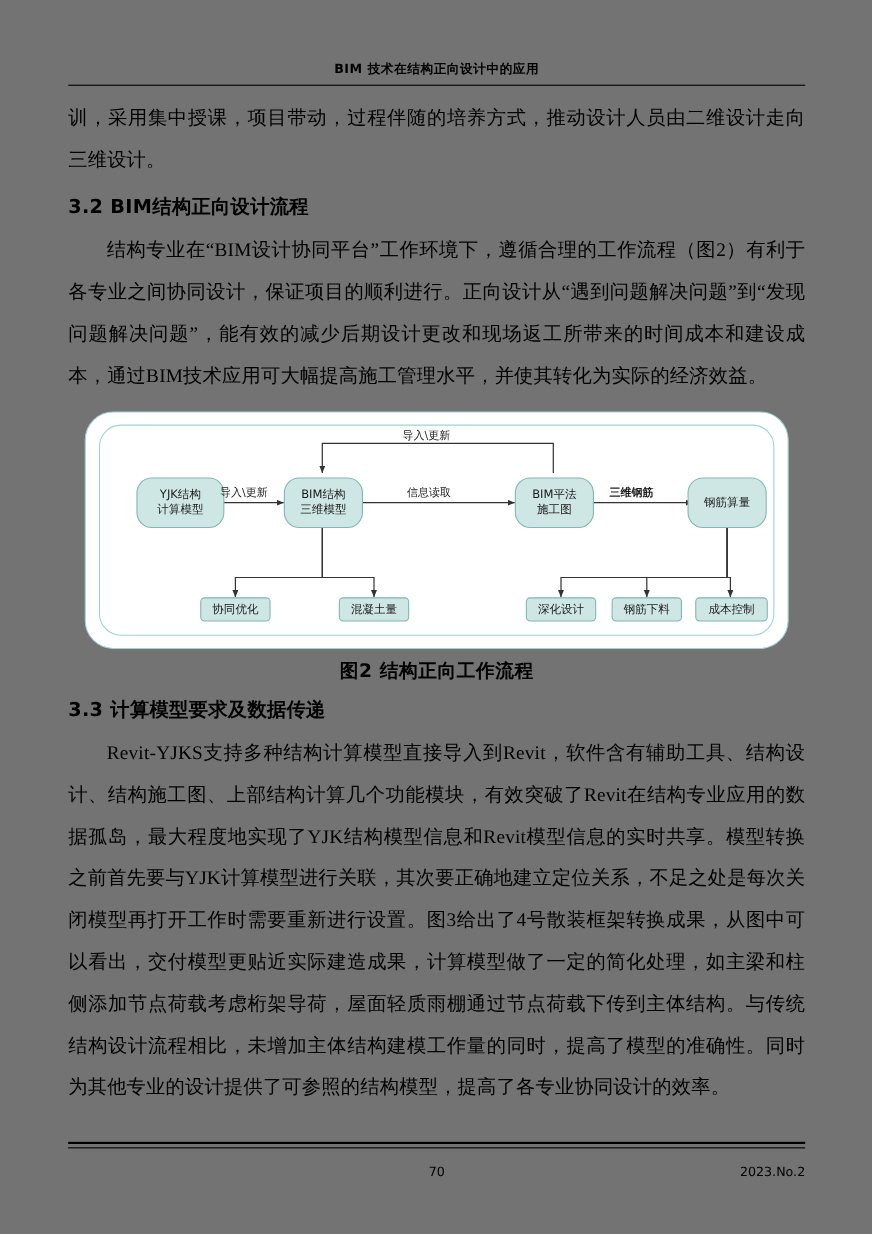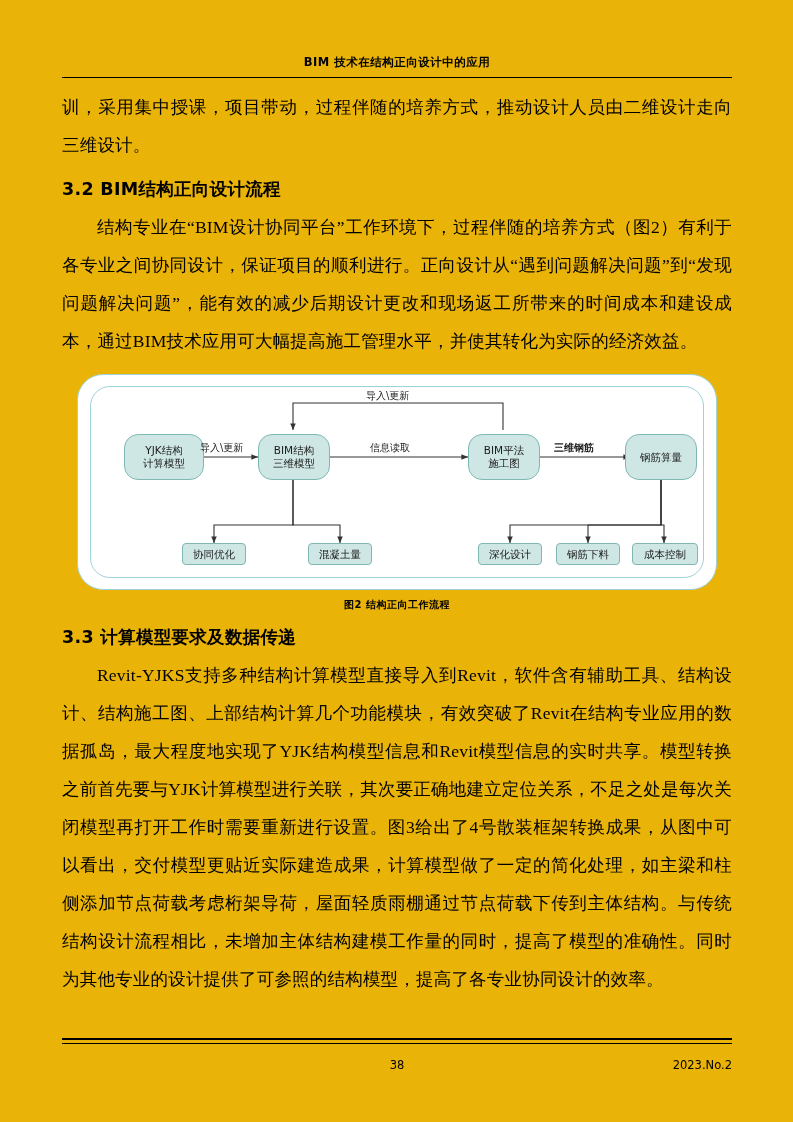--- a/index.html
+++ b/index.html
@@ -4,21 +4,21 @@
 <style>
   html, body {
     margin: 0;
     padding: 0;
     background: #f0f0f0;
   }
   .page {
     position: relative;
     width: 793px;
     height: 1122px;
-    background: #eab308;
+    background: #737373;
     margin: 0 auto;
     box-sizing: border-box;
     font-family: "Liberation Serif", "DejaVu Serif", serif;
     color: #000000;
     overflow: hidden;
   }
 
   
   .header {
     position: absolute;
@@ -111,21 +111,21 @@
   .edge-label {
     position: absolute;
     font-family: "DejaVu Sans", "Liberation Sans", sans-serif;
     font-size: 10px;
     color: #1a1a1a;
     white-space: nowrap;
   }
   .fig-caption {
     text-align: center;
     font-family: "DejaVu Sans", "Liberation Sans", sans-serif;
-    font-size: 10px;
+    font-size: 17px;
     font-weight: bold;
     margin-top: 8px;
     letter-spacing: 0.5px;
   }
   svg.fig-svg {
     position: absolute;
     left: 0; top: 0;
     width: 640px; height: 216px;
     overflow: visible;
   }
@@ -170,21 +170,21 @@
 
   <div class="header">BIM 技术在结构正向设计中的应用</div>
   <div class="header-rule"></div>
 
   <div class="content">
 
     <p class="body">训，采用集中授课，项目带动，过程伴随的培养方式，推动设计人员由二维设计走向三维设计。</p>
 
     <h3 class="sec">3.2  BIM结构正向设计流程</h3>
 
-    <p class="body indent">结构专业在“BIM设计协同平台”工作环境下，过程伴随的培养方式（图2）有利于各专业之间协同设计，保证项目的顺利进行。正向设计从“遇到问题解决问题”到“发现问题解决问题”，能有效的减少后期设计更改和现场返工所带来的时间成本和建设成本，通过BIM技术应用可大幅提高施工管理水平，并使其转化为实际的经济效益。</p>
+    <p class="body indent">结构专业在“BIM设计协同平台”工作环境下，遵循合理的工作流程（图2）有利于各专业之间协同设计，保证项目的顺利进行。正向设计从“遇到问题解决问题”到“发现问题解决问题”，能有效的减少后期设计更改和现场返工所带来的时间成本和建设成本，通过BIM技术应用可大幅提高施工管理水平，并使其转化为实际的经济效益。</p>
 
     <div class="figure-wrap">
       <div class="figure-box">
         <div class="figure-inner"></div>
 
         <svg class="fig-svg">
           <defs>
             <marker id="arrow" markerWidth="7" markerHeight="7" refX="6" refY="2.5" orient="auto">
               <path d="M0,0 L6,2.5 L0,5 z" fill="#333"></path>
             </marker>
@@ -248,17 +248,17 @@
 
     <h3 class="sec">3.3  计算模型要求及数据传递</h3>
 
     <p class="body indent">Revit-YJKS支持多种结构计算模型直接导入到Revit，软件含有辅助工具、结构设计、结构施工图、上部结构计算几个功能模块，有效突破了Revit在结构专业应用的数据孤岛，最大程度地实现了YJK结构模型信息和Revit模型信息的实时共享。模型转换之前首先要与YJK计算模型进行关联，其次要正确地建立定位关系，不足之处是每次关闭模型再打开工作时需要重新进行设置。图3给出了4号散装框架转换成果，从图中可以看出，交付模型更贴近实际建造成果，计算模型做了一定的简化处理，如主梁和柱侧添加节点荷载考虑桁架导荷，屋面轻质雨棚通过节点荷载下传到主体结构。与传统结构设计流程相比，未增加主体结构建模工作量的同时，提高了模型的准确性。同时为其他专业的设计提供了可参照的结构模型，提高了各专业协同设计的效率。</p>
 
   </div>
 
   <div class="footer-rule1"></div>
   <div class="footer-rule2"></div>
   <div class="footer">
-    <span class="page-no">38</span>
+    <span class="page-no">70</span>
     <span class="issue">2023.No.2</span>
   </div>
 
 </div>
 
 </body></html>

